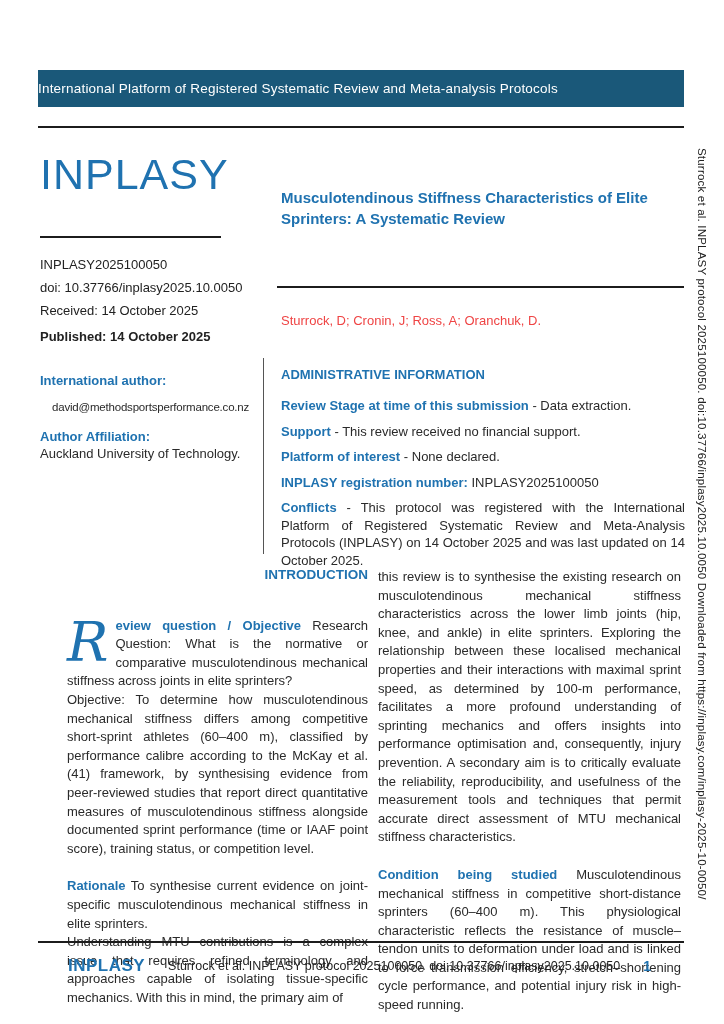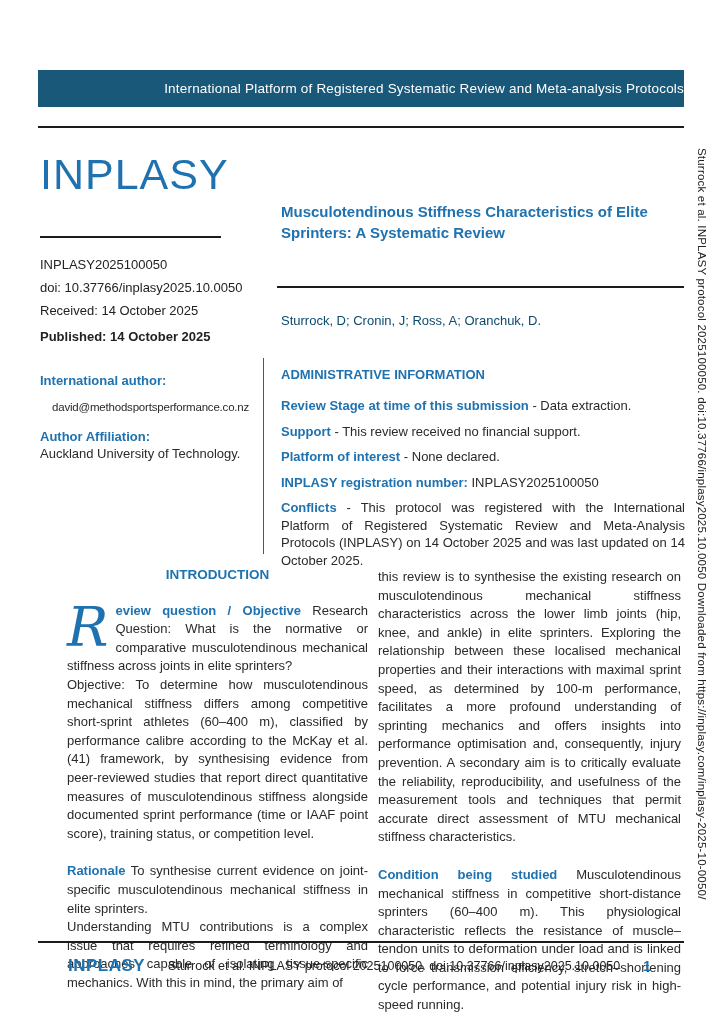--- a/index.html
+++ b/index.html
@@ -4,50 +4,50 @@
 <style>
   html,body{margin:0;padding:0;background:#e8e8e8;}
   .page{
     position:relative;width:724px;height:1024px;background:#ffffff;
     font-family:"Liberation Sans",sans-serif;color:#2a2a2a;overflow:hidden;
     margin:0 auto;
   }
   .banner{
     position:absolute;left:38px;top:70px;width:646px;height:37px;
     background:var(--banner,#1a5879);color:#ffffff;
-    display:flex;align-items:center;justify-content:flex-end;
+    display:flex;align-items:center;justify-content:flex-start;
     font-size:13.5px;letter-spacing:.2px;
   }
   .hr{position:absolute;background:#1c1c1c;height:2px;}
   .hr-top{left:38px;top:126px;width:646px;}
   .logo{
     position:absolute;left:40px;top:150px;
     font-size:43px;color:var(--accent,#1f72b0);letter-spacing:1px;font-weight:400;
   }
   .logo-rule{left:40px;top:236px;width:181px;}
   .meta{position:absolute;left:40px;top:253px;font-size:13px;line-height:23px;color:#222;}
   .meta .pub{margin-top:3px;font-weight:bold;}
   .title{
-    position:absolute;left:281px;top:201px;width:404px;
+    position:absolute;left:281px;top:187px;width:404px;
     font-size:15px;font-weight:bold;color:var(--accent,#1f72b0);line-height:21px;
   }
   .title-rule{left:277px;top:286px;width:407px;}
-  .authors{position:absolute;left:281px;top:313px;font-size:13px;color:#0c4a6e;}
+  .authors{position:absolute;left:281px;top:313px;font-size:13px;color:#ef4444;}
   .vdiv{position:absolute;left:263px;top:358px;width:1px;height:196px;background:#555;}
   .contact{position:absolute;left:40px;top:372px;width:218px;font-size:13px;line-height:17px;}
   .blue-bold{color:var(--accent,#1f72b0);font-weight:bold;}
   .contact .email{font-size:11.5px;margin:10px 0 12px 12px;letter-spacing:-.2px;}
   .admin{position:absolute;left:281px;top:366px;width:404px;font-size:13px;line-height:17px;}
   .admin .heading{font-size:13px;margin-bottom:14px;}
   .admin .item{margin-bottom:8.5px;}
   .admin .amend{text-align:justify;line-height:17.5px;}
   .intro-col{position:absolute;font-size:13px;line-height:18.6px;text-align:justify;}
   .col-left{left:67px;top:566px;width:301px;}
   .col-right{left:378px;top:568px;width:303px;}
-  .intro-head{font-size:13.5px;margin-bottom:17px;text-align:center;}
+  .intro-head{font-size:13.5px;margin-bottom:32px;text-align:right;}
   .para{margin:0 0 19px 0;}
   .dropcap{
     float:left;font-family:"DejaVu Serif",serif;font-style:italic;
     font-size:55px;line-height:42px;color:var(--accent,#1f72b0);
     margin:4px 7px 0 0;
   }
   .hr-foot{left:38px;top:941px;width:646px;}
   .footer{
     position:absolute;left:38px;top:951px;width:646px;height:30px;
     display:flex;align-items:center;

